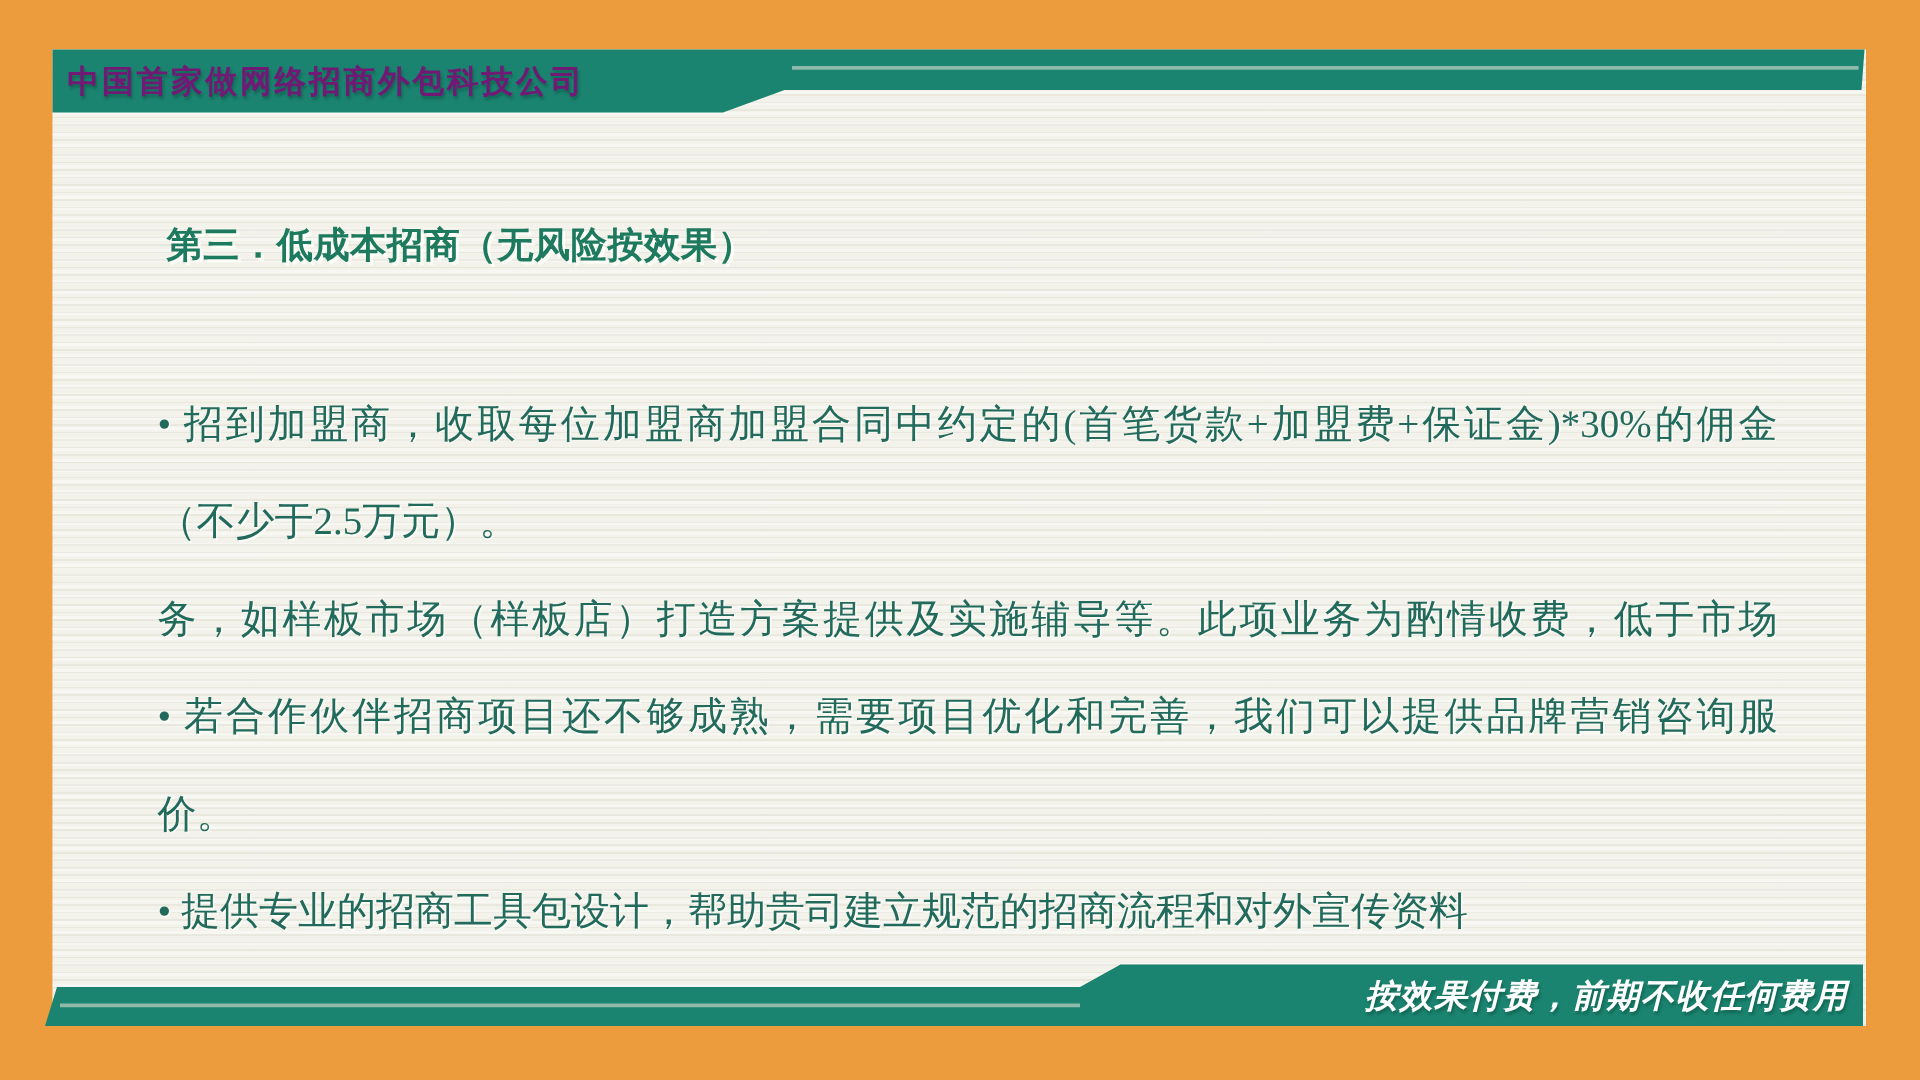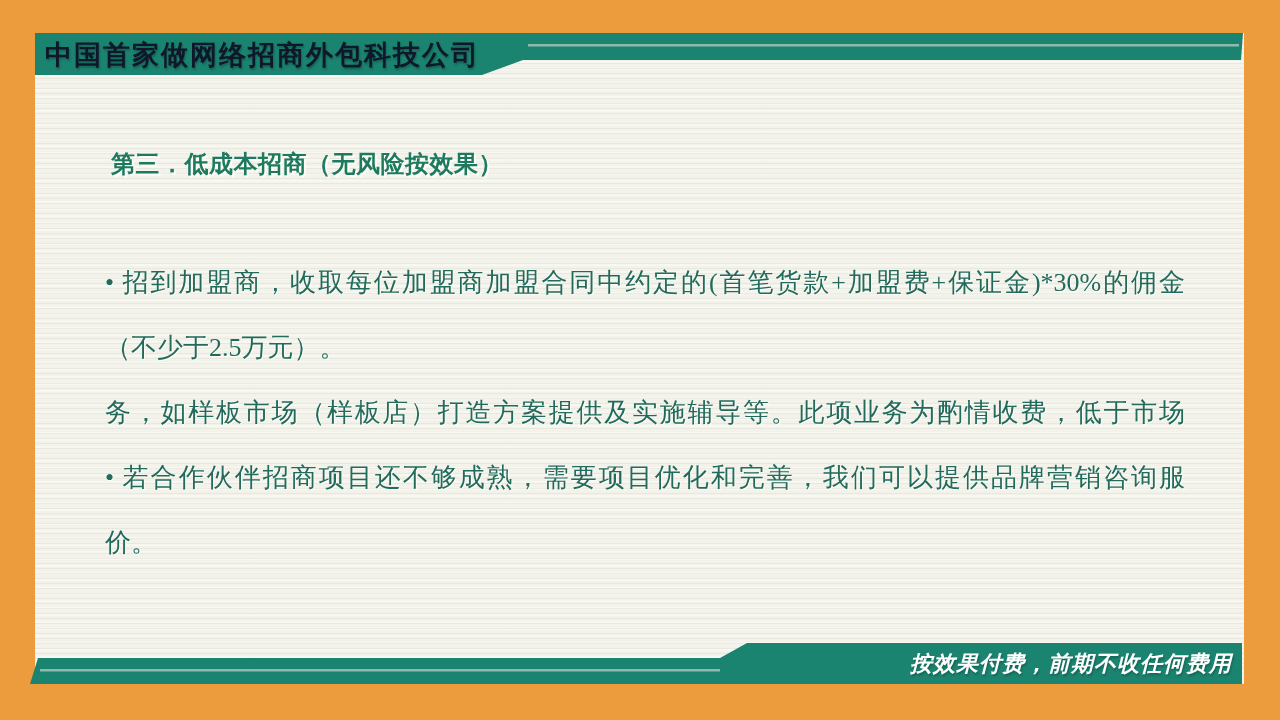--- a/index.html
+++ b/index.html
@@ -21,21 +21,21 @@
   .paper{
     position:absolute;left:35px;top:33px;width:1209px;height:651px;
     background:
       repeating-linear-gradient(180deg, rgba(205,205,188,0.28) 0 1px, rgba(255,255,255,0) 1px 5px),
       repeating-linear-gradient(180deg, rgba(255,255,255,0.35) 0 2px, rgba(240,240,230,0.12) 2px 7px),
       var(--paper);
   }
   svg.ribbons{position:absolute;left:0;top:0;width:1280px;height:720px;display:block;}
   .header-text{
     position:absolute;left:45px;top:33px;height:32px;line-height:44px;
-    color:#0f172a;font-weight:bold;font-size:27px;letter-spacing:2px;
+    color:#701a75;font-weight:bold;font-size:21px;letter-spacing:2px;
     text-shadow:1px 2px 2px rgba(0,50,35,0.35);
     white-space:nowrap;
   }
   .footer-text{
     position:absolute;right:48px;top:643px;height:57px;line-height:42px;
     color:#ffffff;font-weight:bold;font-size:22px;letter-spacing:1px;
     text-shadow:1px 2px 2px rgba(0,50,35,0.35);
     white-space:nowrap;
     font-style:italic;
   }
@@ -75,19 +75,20 @@
   <div class="slide-title">
     <span>第三．低成本招商（无风险按效果）</span>
   </div>
 
   <div class="body-block">
       <div class="body-line justify">• 招到加盟商，收取每位加盟商加盟合同中约定的(首笔货款+加盟费+保证金)*30%的佣金</div>
       <div class="body-line">（不少于2.5万元）。</div>
       <div class="body-line justify">务，如样板市场（样板店）打造方案提供及实施辅导等。此项业务为酌情收费，低于市场</div>
       <div class="body-line justify">• 若合作伙伴招商项目还不够成熟，需要项目优化和完善，我们可以提供品牌营销咨询服</div>
       <div class="body-line">价。</div>
+      <div class="body-line">• 提供专业的招商工具包设计，帮助贵司建立规范的招商流程和对外宣传资料</div>
     </div>
 
   <div class="footer-text">
     <span>按效果付费，前期不收任何费用</span>
   </div>
 
 </div>
 
 </body></html>

